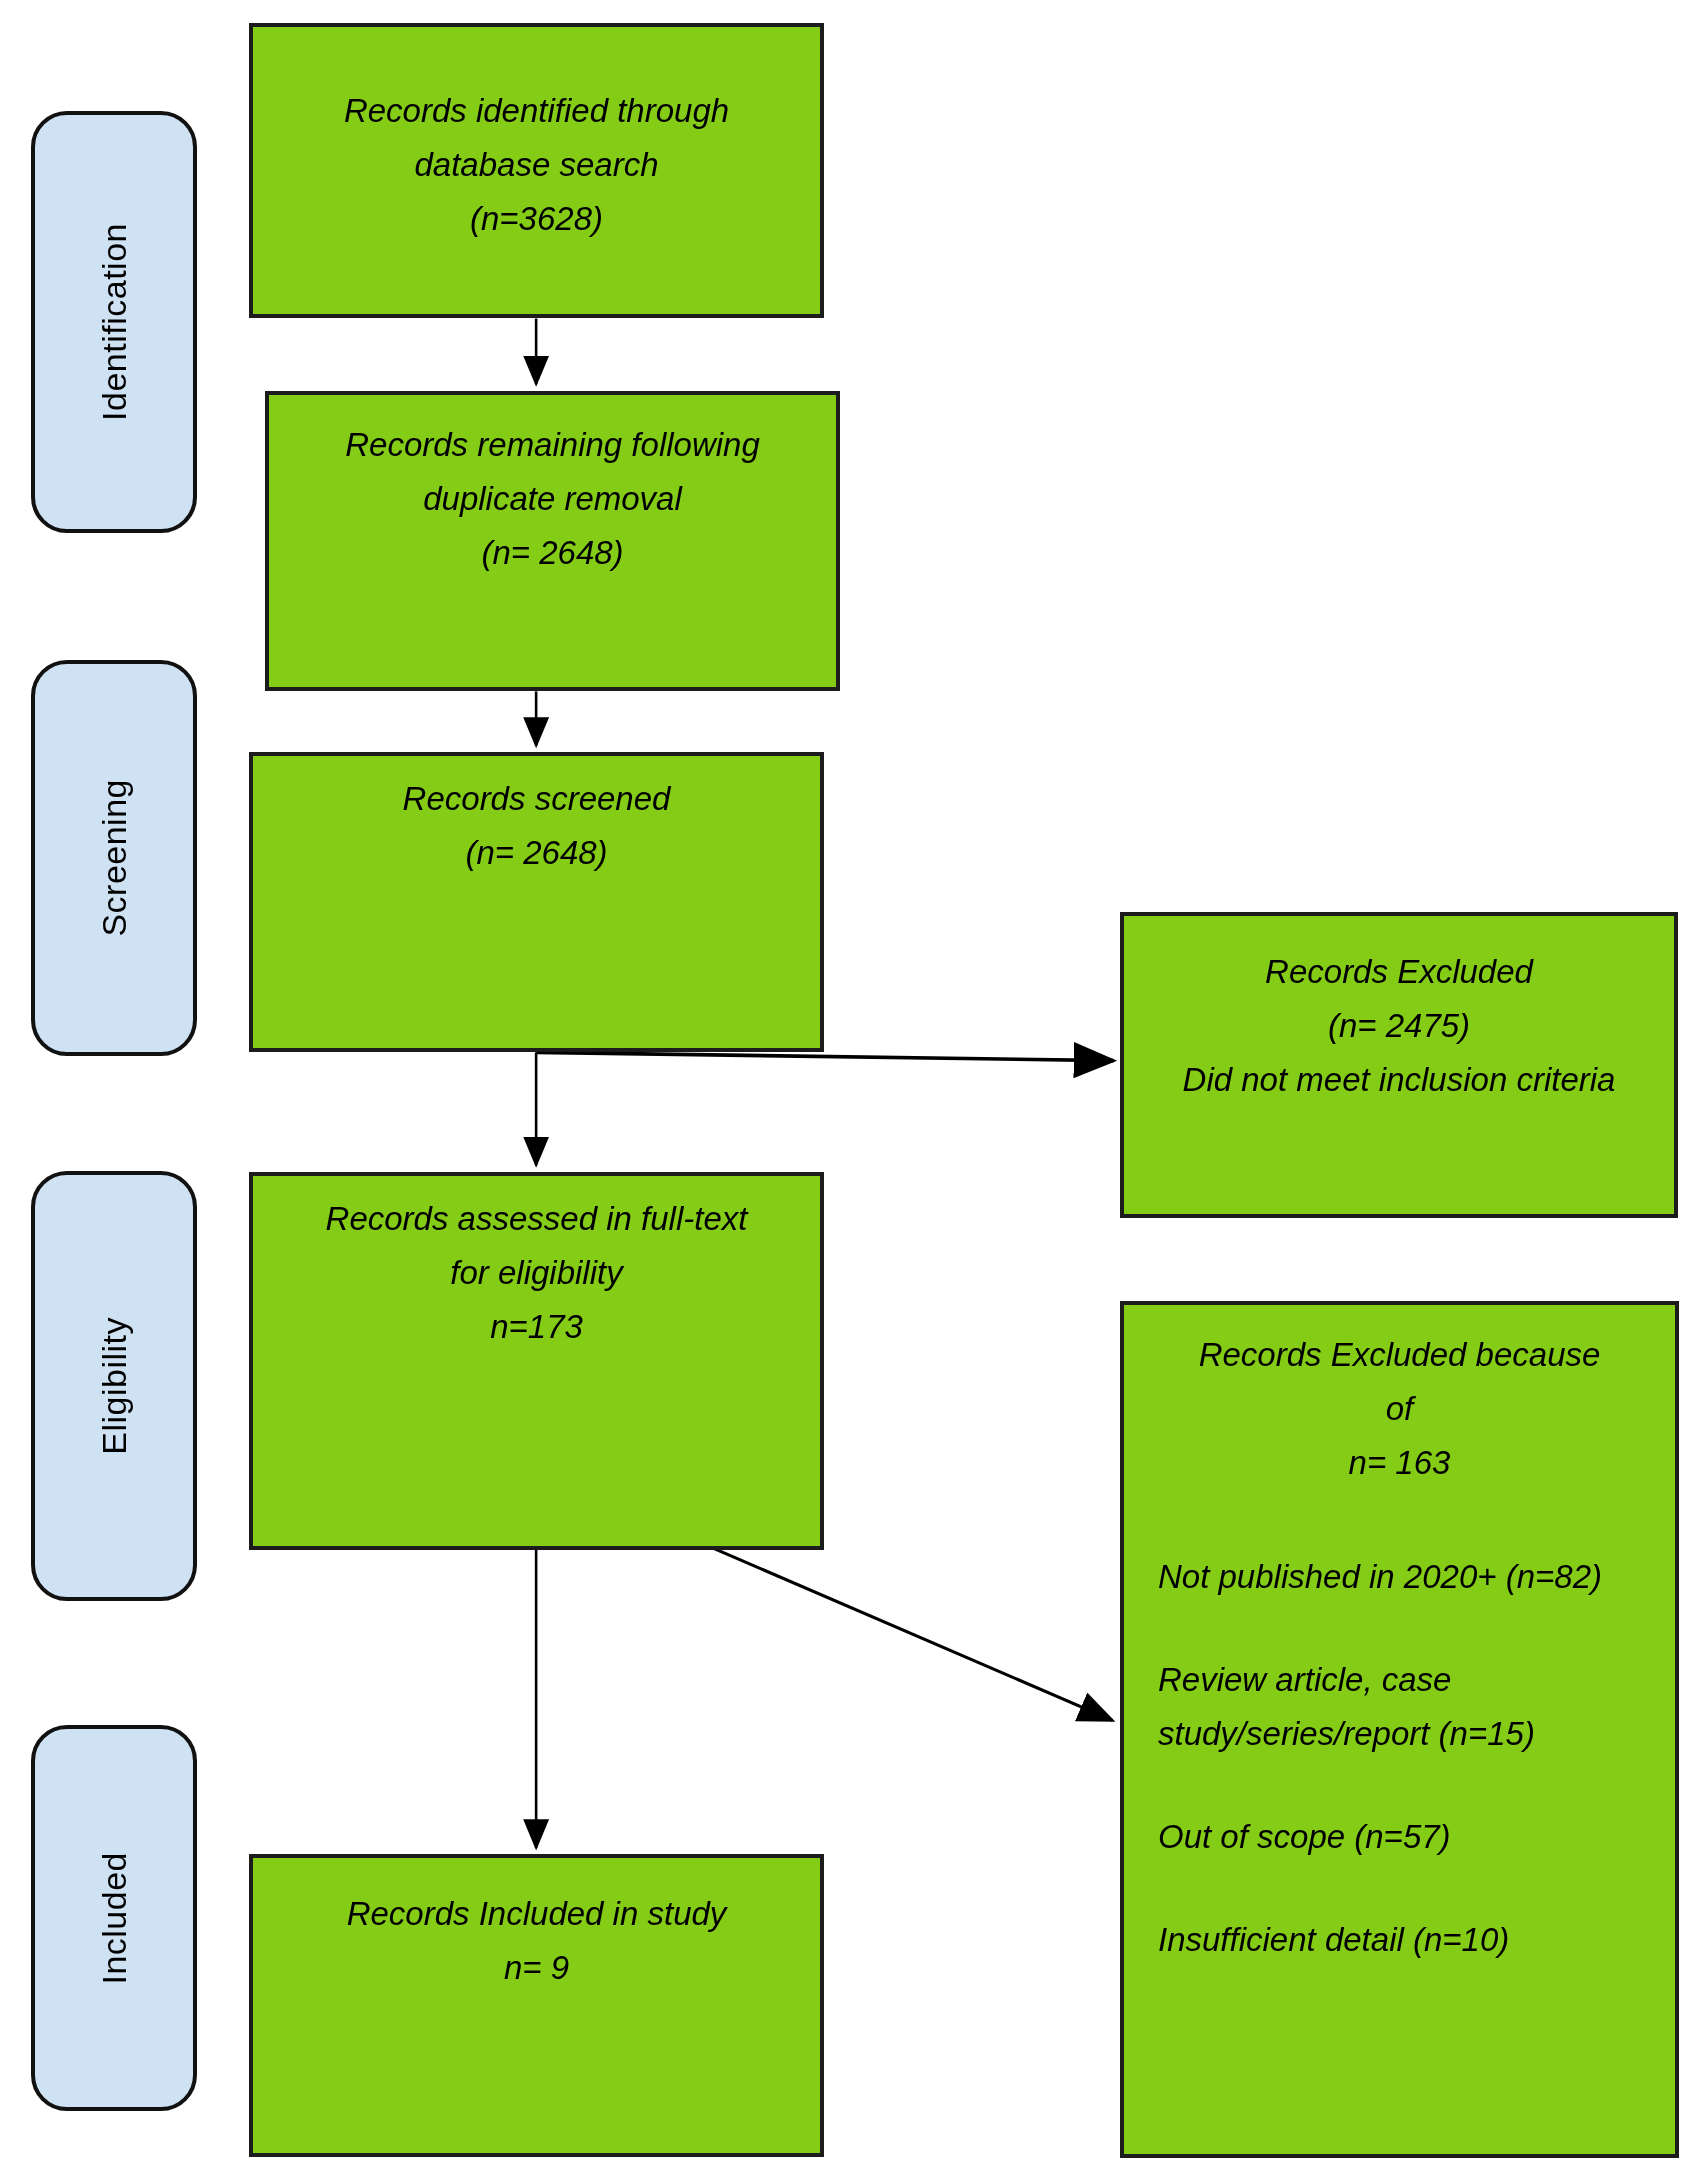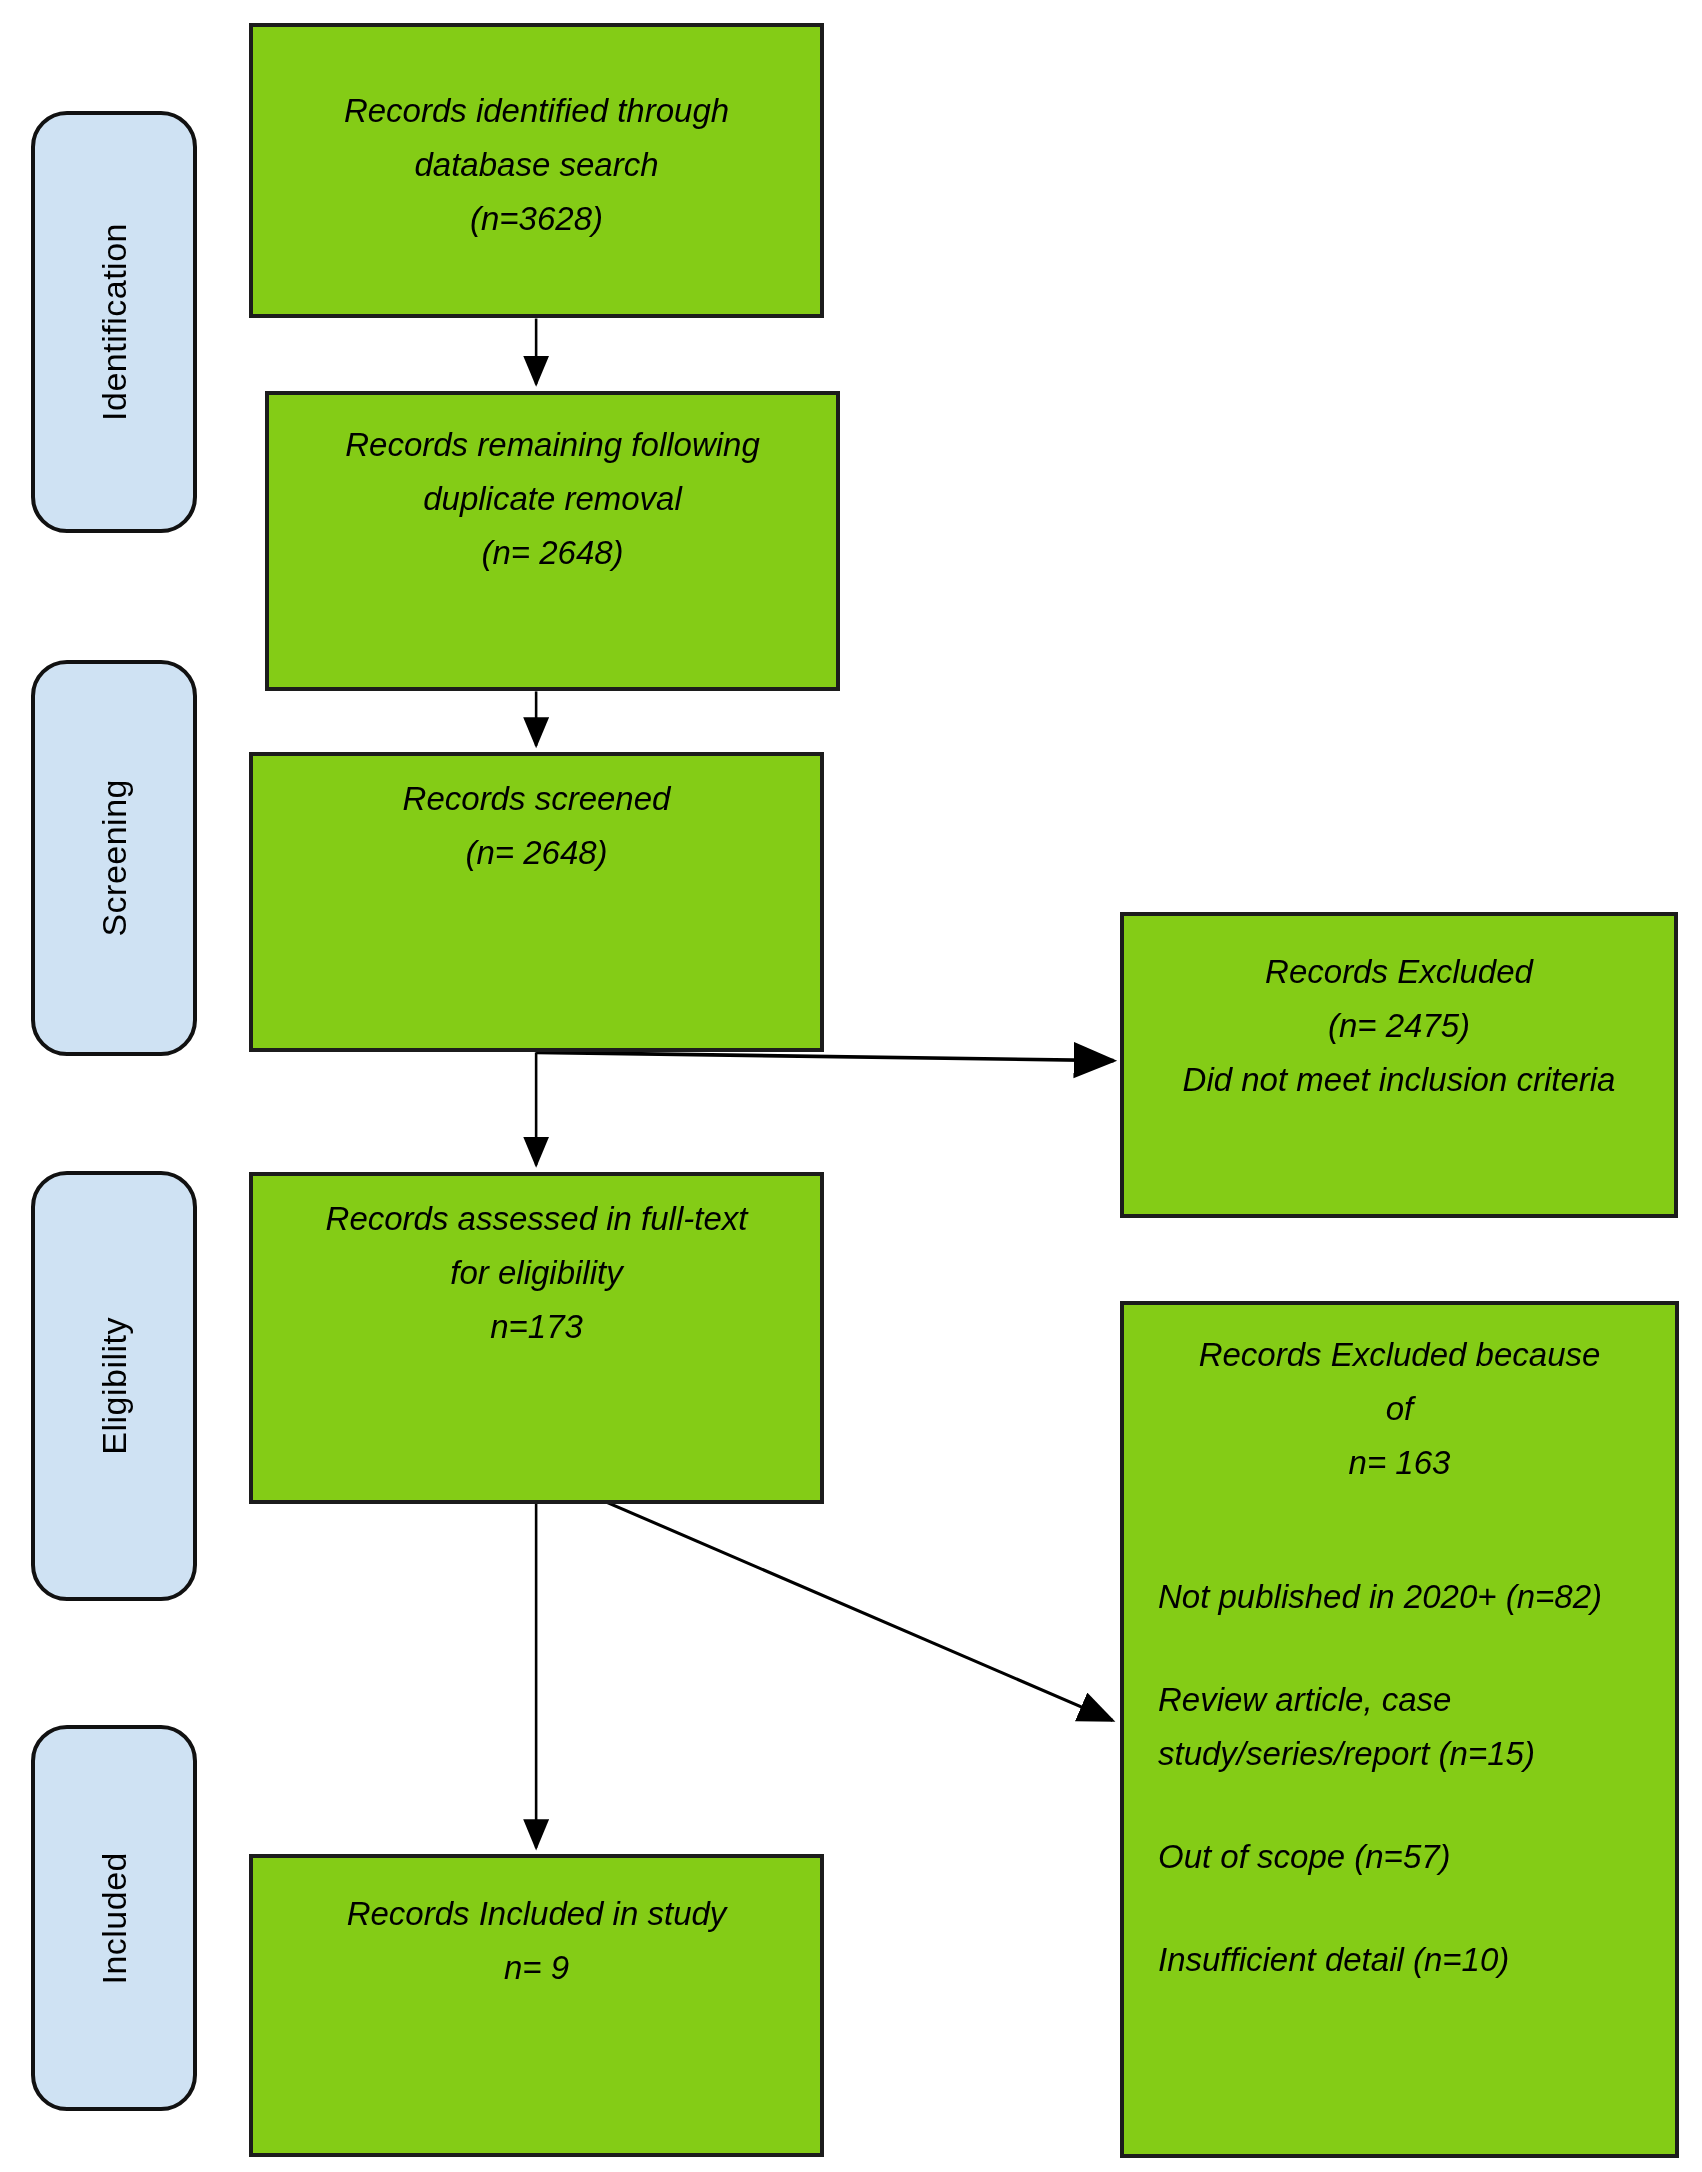--- a/index.html
+++ b/index.html
@@ -38,21 +38,21 @@
   .fbox .line{white-space:nowrap;}
   .pad110{padding-top:57px;}
   .pad45{padding-top:23px;}
   .pad50{padding-top:16px;}
   .pad55{padding-top:28.5px;}
   .rbox2-reasons{
     text-align:left;
     padding:0 23px 0 34px;
   }
   .reason{margin-top:49px;}
-  .reason.first{margin-top:80px;}
+  .reason.first{margin-top:60px;}
   svg.connectors{position:absolute;left:0;top:0;width:1702px;height:2172px;}
   svg.connectors line{stroke:#000;}
 </style>
 </head>
 <body>
 
 <div class="canvas">
 
   <svg class="connectors" viewBox="0 0 3286 4194">
     <defs>
@@ -91,21 +91,21 @@
     <div class="line">Records remaining following</div>
     <div class="line">duplicate removal</div>
     <div class="line">(n= 2648)</div>
   </div>
 
   <div class="fbox pad50" style="left:249px;top:752px;width:575px;height:300px;">
     <div class="line">Records screened</div>
     <div class="line">(n= 2648)</div>
   </div>
 
-  <div class="fbox pad50" style="left:249px;top:1172px;width:575px;height:332px;">
+  <div class="fbox pad50" style="left:249px;top:1172px;width:575px;height:378px;">
     <div class="line">Records assessed in full-text</div>
     <div class="line">for eligibility</div>
     <div class="line">n=173</div>
   </div>
 
   <div class="fbox pad55" style="left:249px;top:1854px;width:575px;height:303px;">
     <div class="line">Records Included in study</div>
     <div class="line">n= 9</div>
   </div>
 

